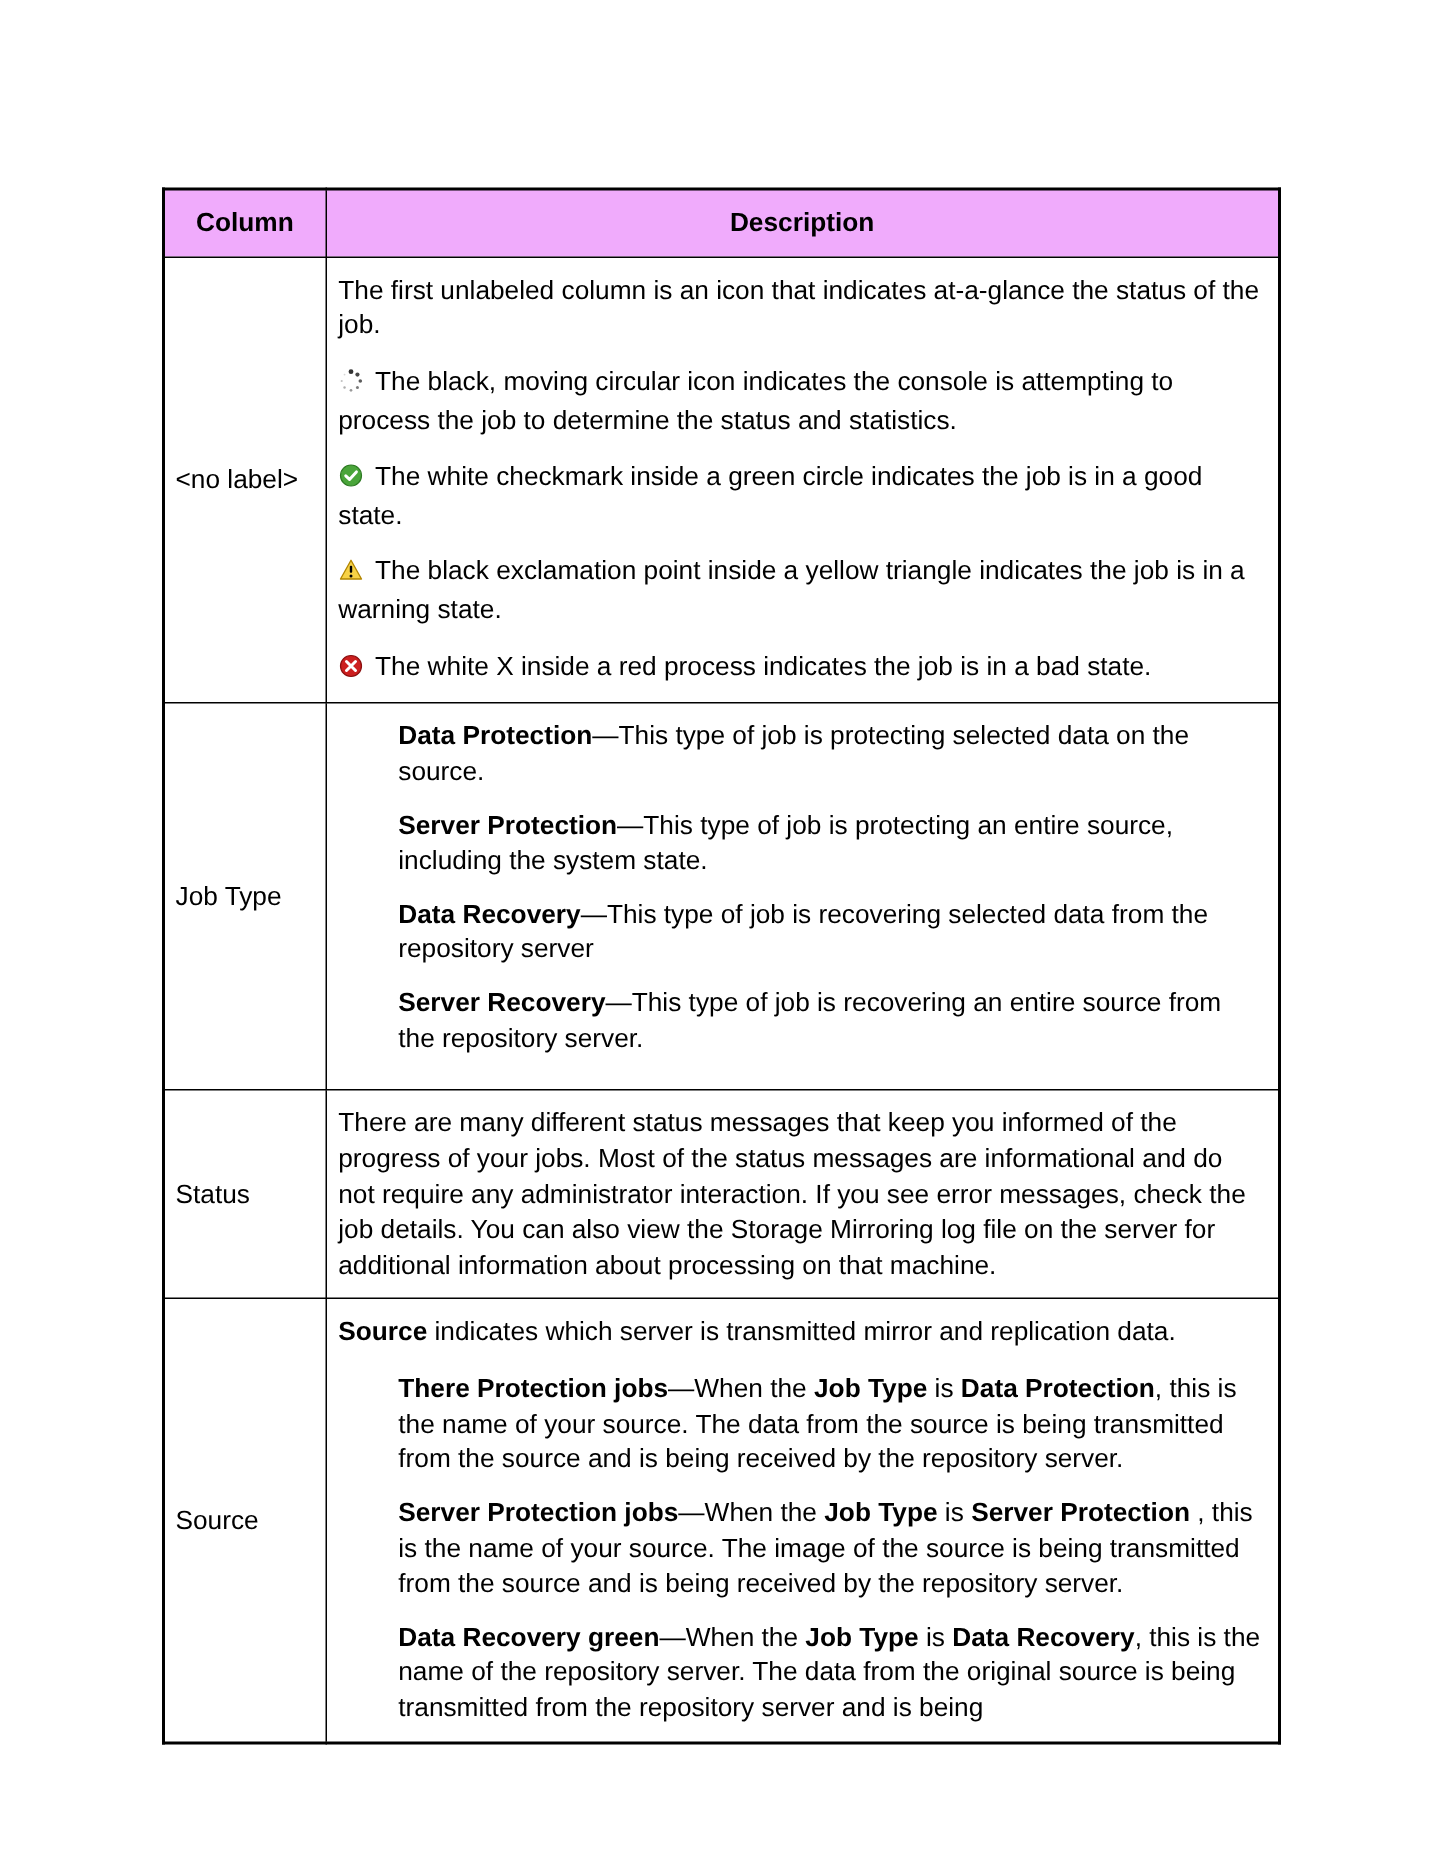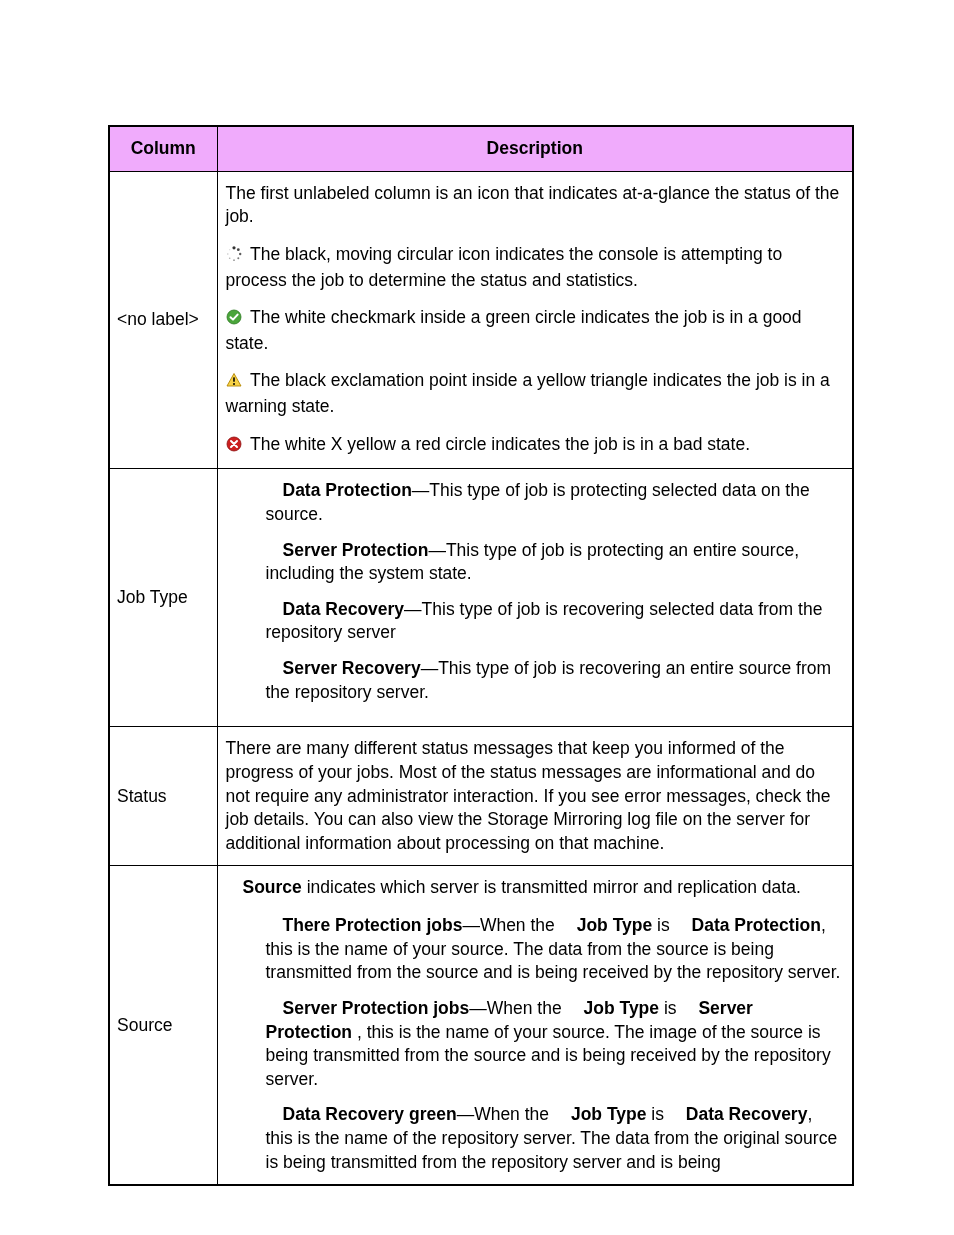--- a/index.html
+++ b/index.html
@@ -46,21 +46,21 @@
   }
   .para { margin: 0 0 14px 0; }
   .para:last-child { margin-bottom: 0; }
   .indent-list { padding-left: 40px; }
   .indent-list .para { margin-bottom: 12px; }
   .icon {
     display: inline-block;
     vertical-align: -2px;
     margin-right: 4px;
   }
-  .b { font-weight: bold; margin-left: 17px; }
+  .b { font-weight: bold; }
   .footer {
     text-align: center;
     margin-top: 46px;
     font-size: 17.5px;
   }
 </style>
 </head>
 <body>
 
 <div class="page">
@@ -110,21 +110,21 @@
                 <circle cx="8" cy="12" r="1" fill="#000"></circle>
               </svg>
             </span><span> The black exclamation point inside a yellow triangle indicates the job is in a warning state.</span>
           </p>
           <p class="para">
             <span class="icon">
               <svg width="16" height="16" viewBox="0 0 16 16">
                 <circle cx="8" cy="8" r="7" fill="#cc1f1f" stroke="#8a0f0f" stroke-width="0.8"></circle>
                 <path d="M5 5 L11 11 M11 5 L5 11" stroke="#fff" stroke-width="2" stroke-linecap="round"></path>
               </svg>
-            </span><span> The white X yellow a red circle indicates the job is in a bad state.</span>
+            </span><span> The white X inside a red process indicates the job is in a bad state.</span>
           </p>
         </td>
       </tr>
 
       <tr>
         <td class="col-left">Job Type</td>
         <td class="col-right">
           <div class="indent-list">
             <p class="para"><span class="b">Data Protection</span><span>—This type of job is protecting selected data on the source.</span></p>
             <p class="para"><span class="b">Server Protection</span><span>—This type of job is protecting an entire source, including the system state.</span></p>

